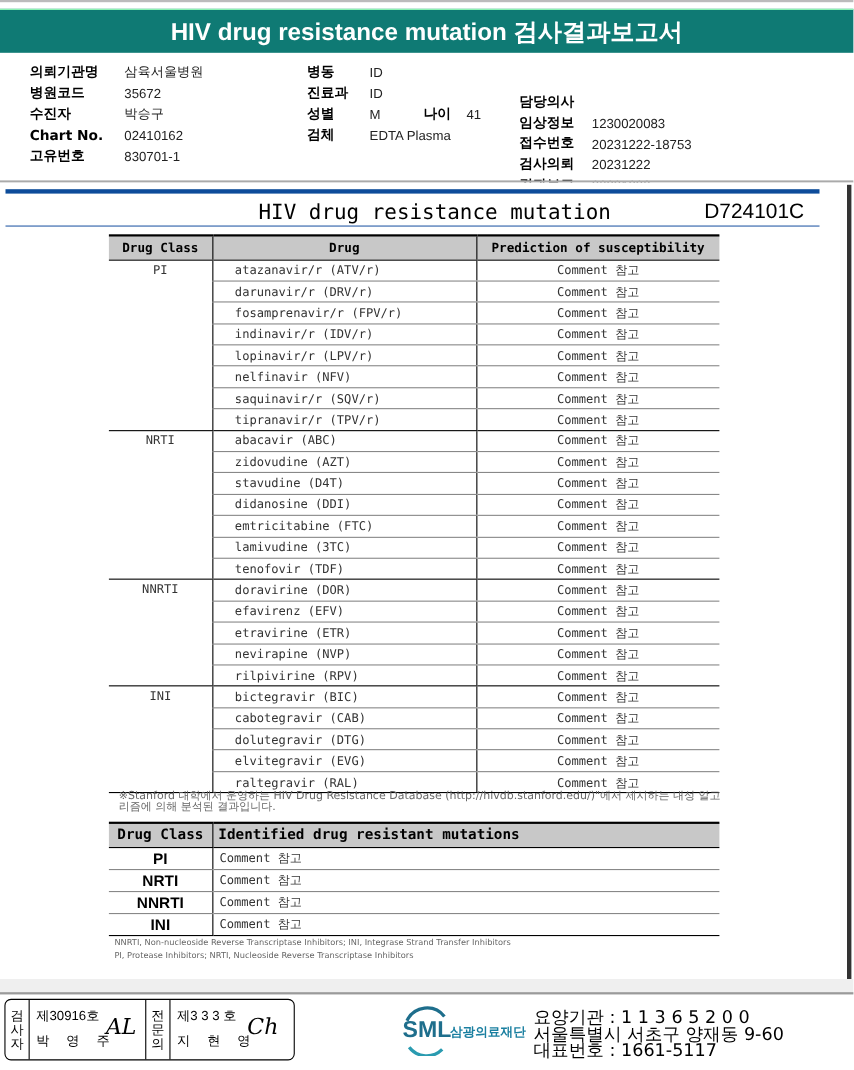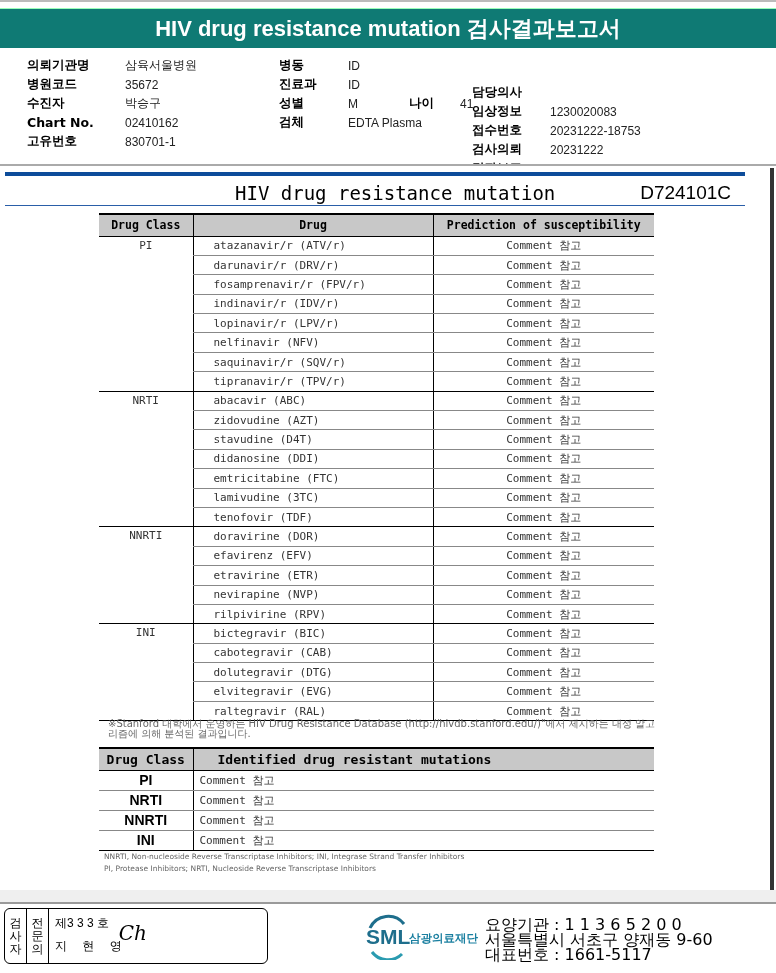--- a/index.html
+++ b/index.html
@@ -8,21 +8,21 @@
 
   .banner {
     position: absolute; left: 0; top: 8px; width: 776px; height: 40px;
     background: #0f7a74; border-top: 1px solid #9fb; 
     color: #fff; font-family: "Liberation Sans", sans-serif;
     font-size: 22px; font-weight: bold; text-align: center; line-height: 40px;
   }
   .topline { position: absolute; left: 0; top: 0; width: 776px; height: 2px; background: #bbb; }
 
   .info { position: absolute; top: 56px; font-size: 12px; }
-  .info .row { height: 19px; display: flex; align-items: center; white-space: nowrap; gap: 12px; }
+  .info .row { height: 19px; display: flex; align-items: center; white-space: nowrap; }
   .info .lbl { font-weight: bold; font-size: 12.5px; }
   .info .val { font-family: "Liberation Sans", sans-serif; font-size: 12px; color: #222; }
 
   .sep-gray { position: absolute; left: 0; top: 164px; width: 776px; height: 2px; background: #aaa; }
 
   .page { position: absolute; left: 0; top: 166px; width: 776px; height: 722px; background: #fff; }
   .page-rightbar { position: absolute; right: 2px; top: 168px; width: 4px; height: 722px; background: #333; }
   .blue-bar { position: absolute; left: 5px; top: 172px; width: 740px; height: 4px; background: #0d4c9a; }
   .title-row { position: absolute; left: 5px; top: 180px; width: 740px; height: 26px; border-bottom: 1px solid #2a5ea8; }
   .title-row .t { position: absolute; left: 230px; top: 2px; font-family: "DejaVu Sans Mono", monospace; font-size: 19px; }
@@ -36,21 +36,21 @@
   .t1 td.cls { text-align: center; vertical-align: top; padding-top: 2px; border-bottom: 1px solid #000; width: 94px; }
   .t1 td.drug { padding-left: 20px; border-left: 1px solid #000; width: 240px; }
   .t1 td.pred { text-align: center; border-left: 1px solid #000; }
   .t1 tr.last td { border-bottom: 1px solid #000; }
 
   .note { position: absolute; left: 108px; top: 719px; width: 550px; font-size: 10px; color: #666; line-height: 10px; }
 
   .t2 { position: absolute; left: 99px; top: 747px; width: 555px; }
   .t2 th { background: #c8c8c8; font-size: 13px; height: 22px; border-top: 2px solid #000; border-bottom: 1px solid #000; font-weight: bold; text-align: left; }
   .t2 th.c { text-align: center; width: 94px; }
-  .t2 th + th { border-left: 1px solid #000; padding-left: 24px; }
+  .t2 th + th { border-left: 1px solid #000; padding-left: 5px; }
   .t2 td { height: 20px; border-bottom: 1px solid #888; font-size: 11px; color: #333; }
   .t2 td.cls { text-align: center; font-weight: bold; font-size: 14px; color: #000; font-family: "Liberation Sans", sans-serif; }
   .t2 td.mut { border-left: 1px solid #000; padding-left: 6px; }
   .t2 tr.last td { border-bottom: 1px solid #000; }
 
   .abbr { position: absolute; left: 104px; top: 851px; font-size: 7.5px; color: #666; line-height: 12px; }
 
   .footer-gray { position: absolute; left: 0; top: 890px; width: 776px; height: 14px; background: #efefef; border-bottom: 2px solid #9a9a9a; }
 
   .sign { position: absolute; left: 4px; top: 908px; width: 264px; height: 56px; border: 1px solid #000; border-radius: 6px; display: flex; font-size: 12px; }
@@ -297,20 +297,25 @@
   <div>PI, Protease Inhibitors; NRTI, Nucleoside Reverse Transcriptase Inhibitors</div>
 </div>
 
 <div class="footer-gray"></div>
 
 <div class="sign">
   <div class="v">
     <span>검</span>
     <span>사</span>
     <span>자</span>
+  </div>
+  <div class="cell">
+    <div>제30916호</div>
+    <div class="l2">박 영 주</div>
+    <span class="sig">AL</span>
   </div>
   <div class="v">
     <span>전</span>
     <span>문</span>
     <span>의</span>
   </div>
   <div class="cell last">
     <div>제3 3 3 호</div>
     <div class="l2">지 현 영</div>
     <span class="sig">Ch</span>

